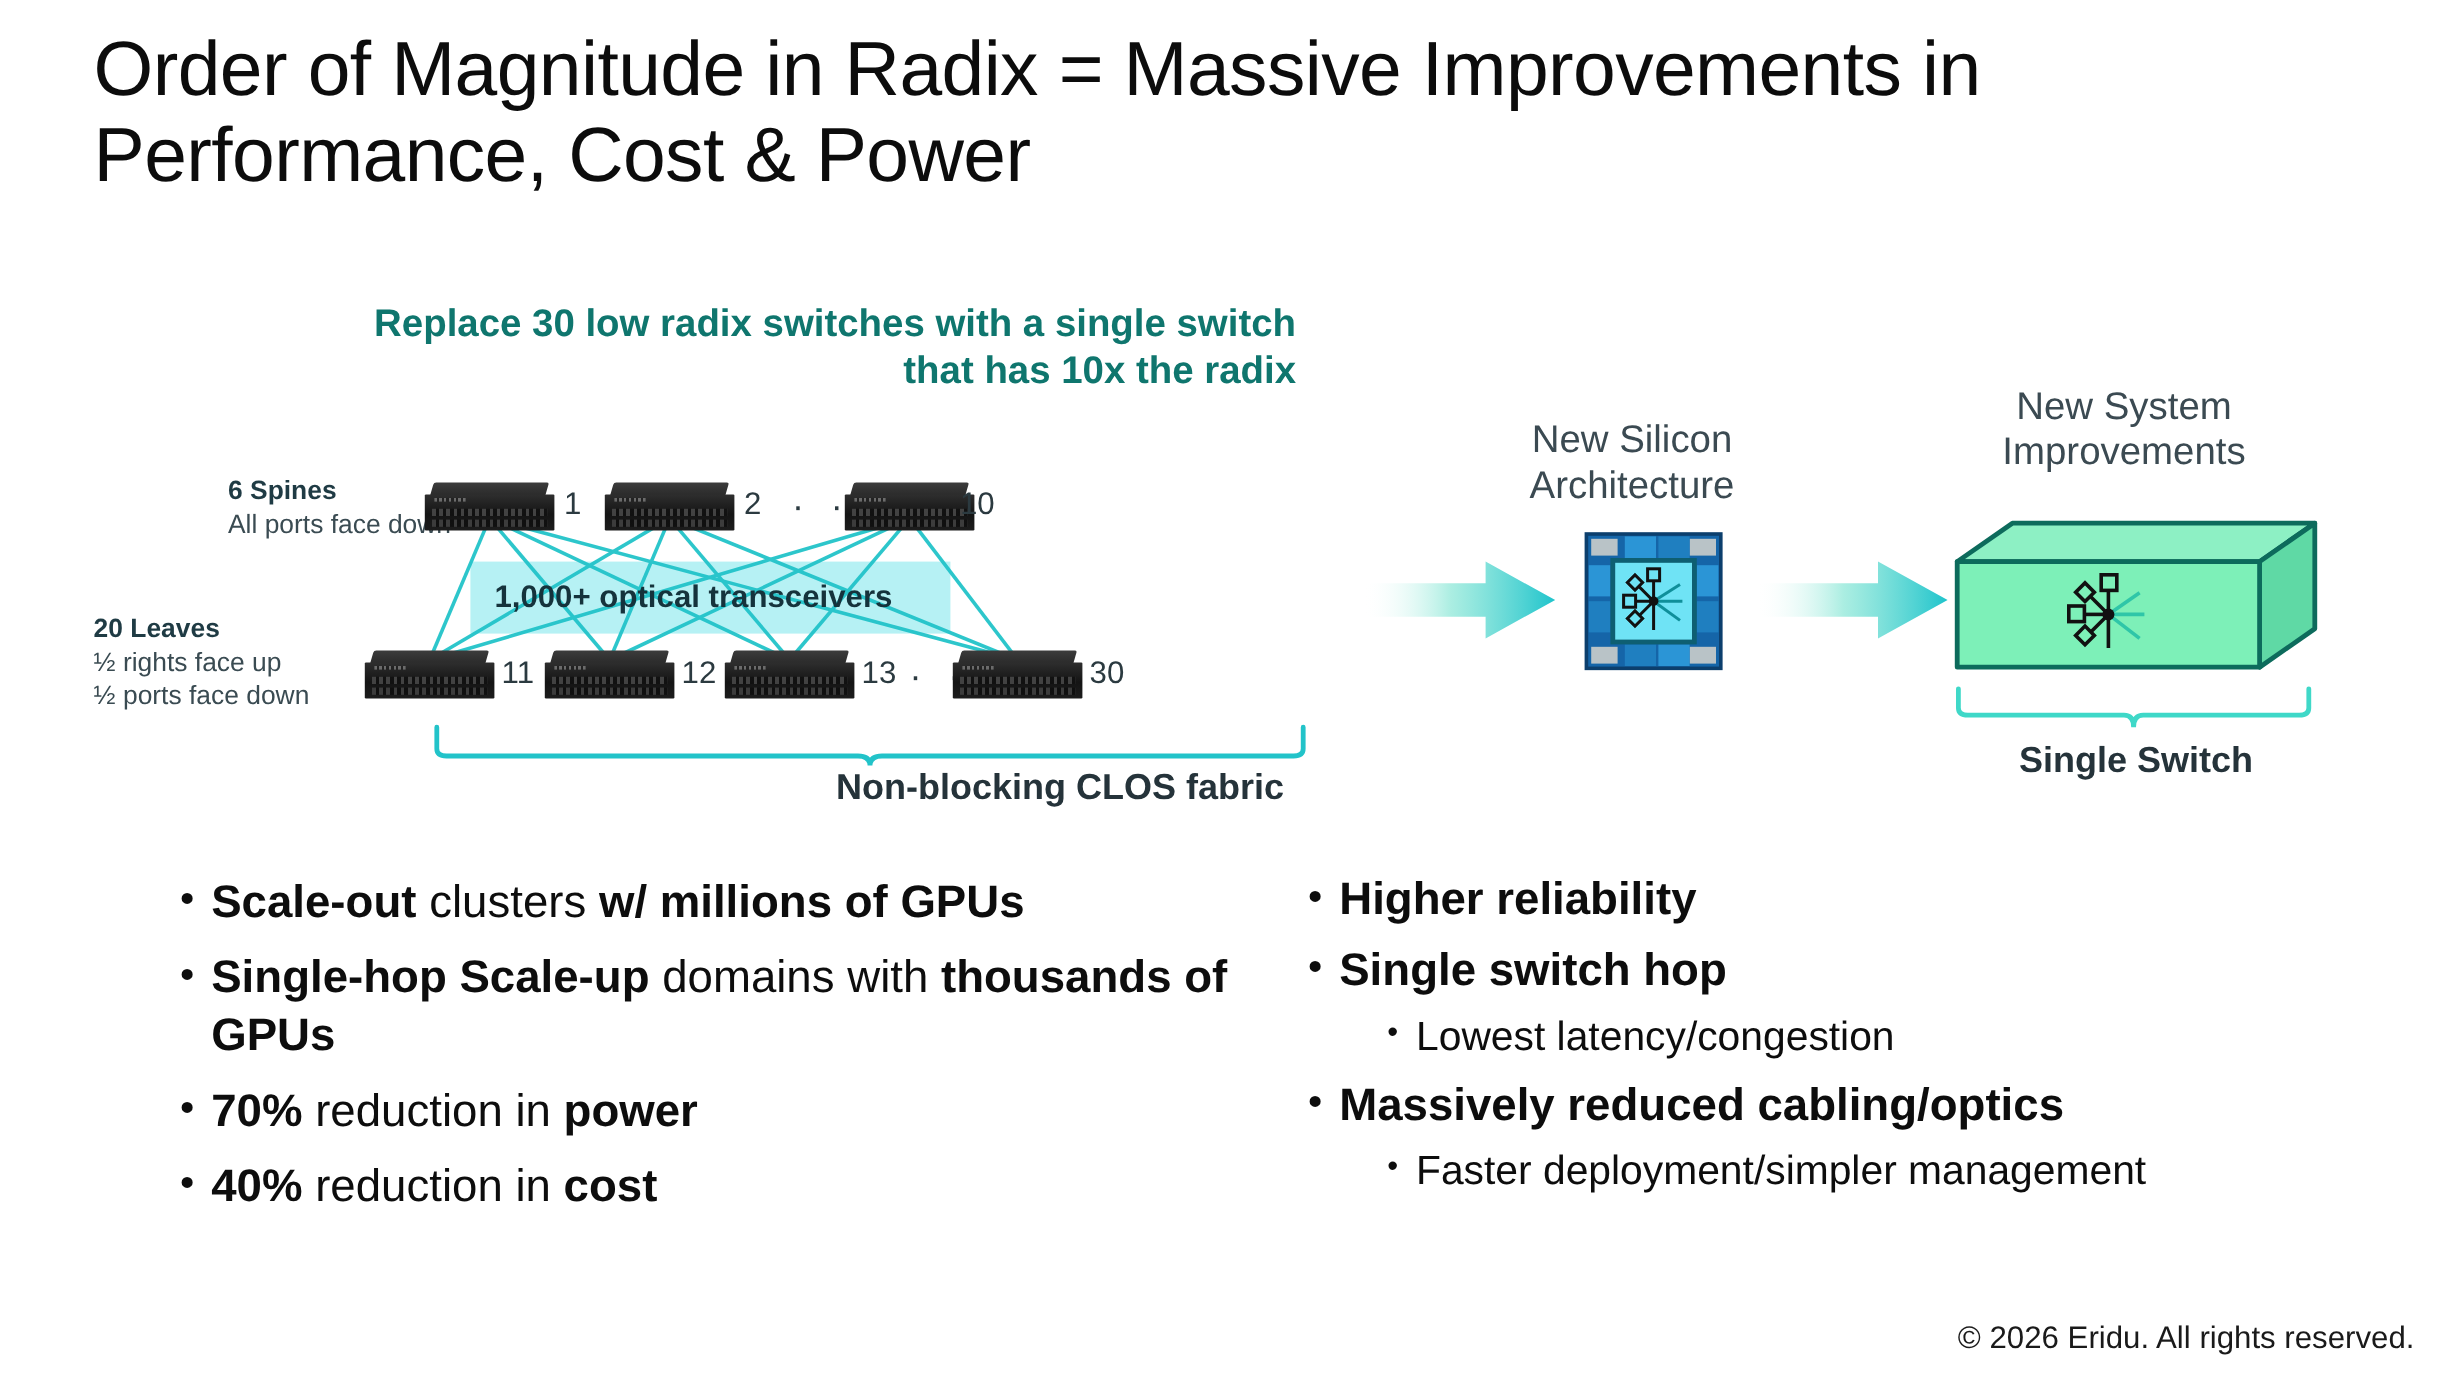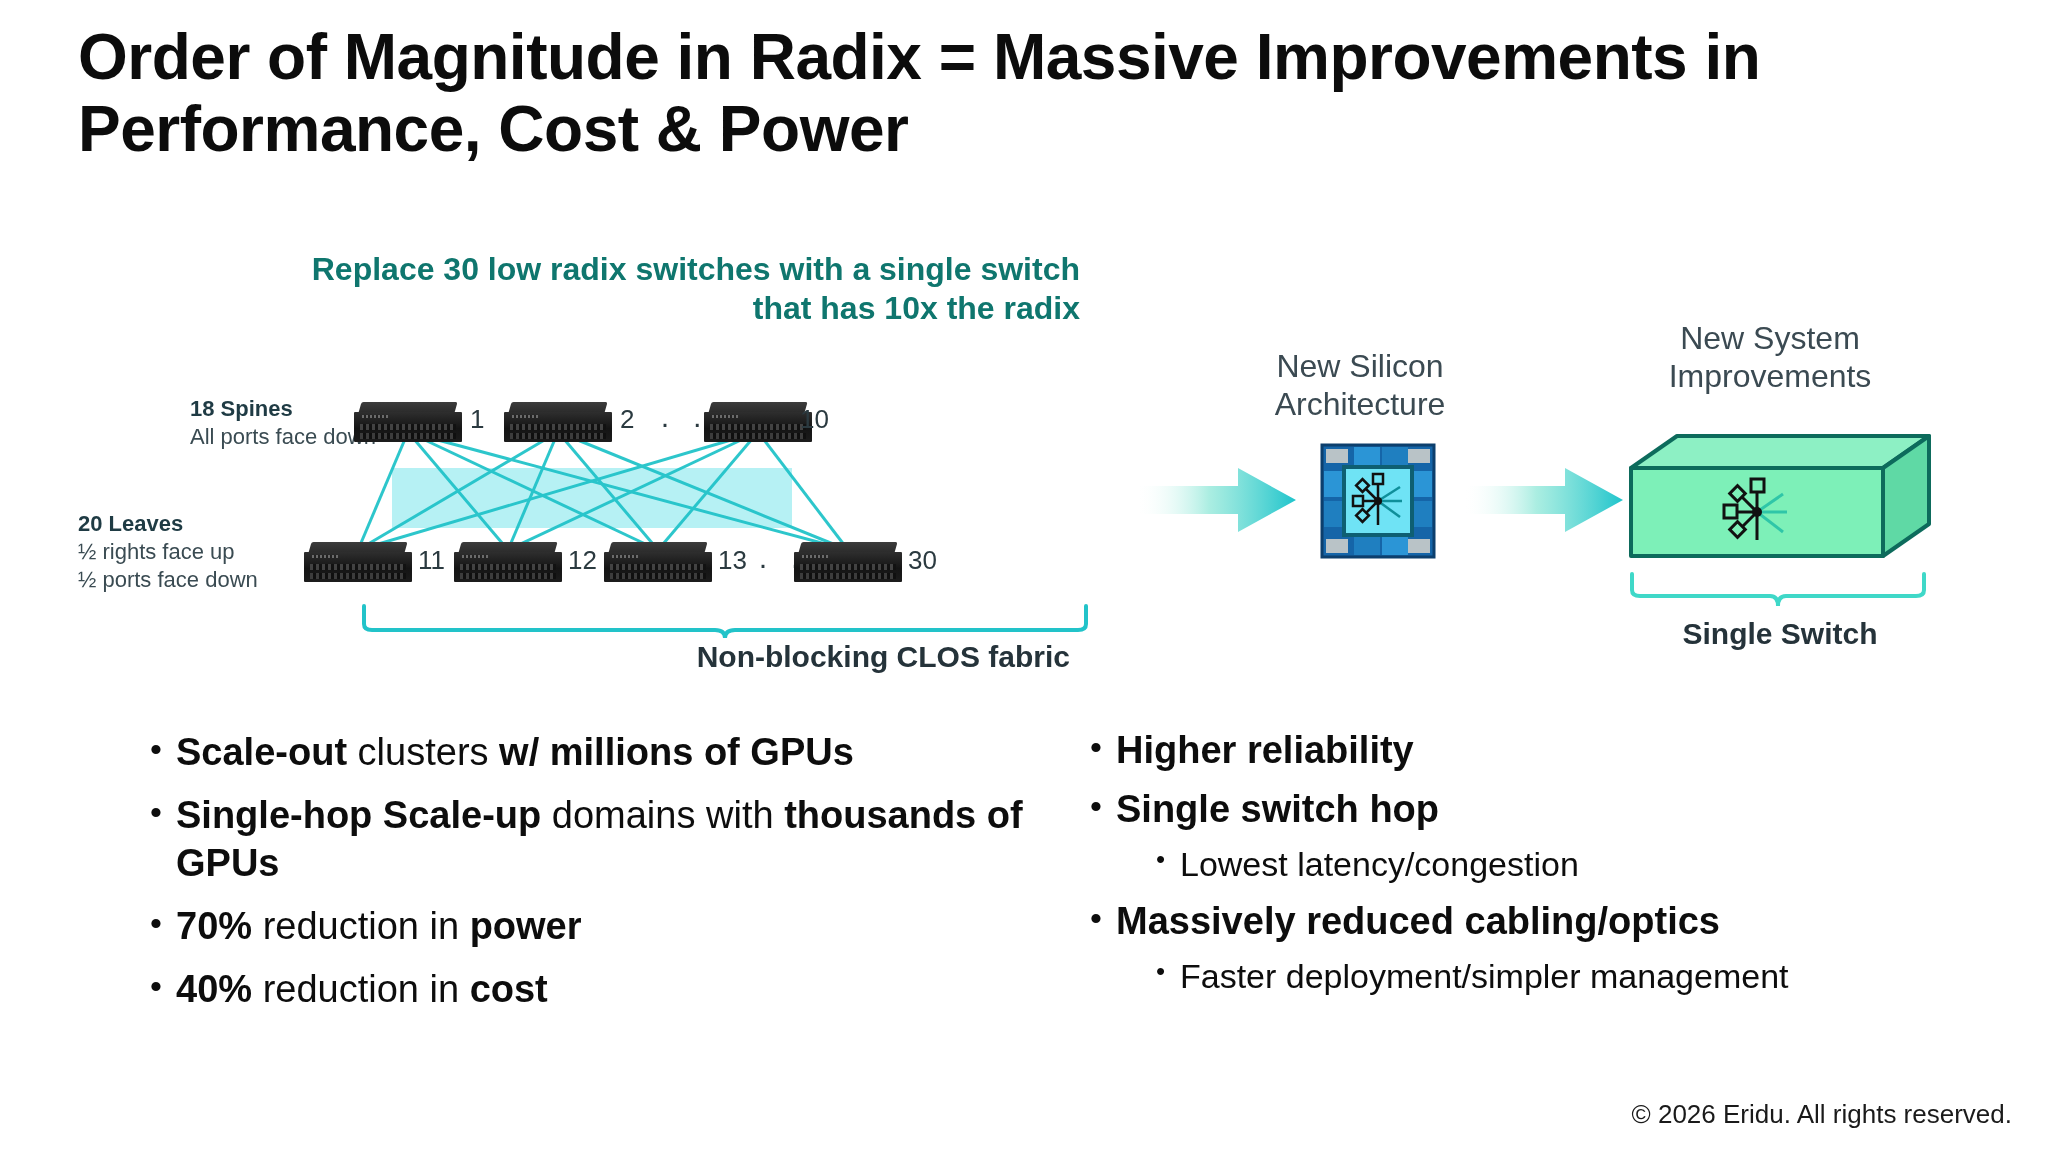--- a/index.html
+++ b/index.html
@@ -17,21 +17,21 @@
   }
 
   
   #slide-title {
     position: absolute;
     left: 78px;
     top: 22px;
     width: 1800px;
     font-size: 64px;
     line-height: 1.12;
-    font-weight: 700;
+    font-weight: 400;
     letter-spacing: -0.5px;
     color: #0c0c0c;
   }
 
   
   #clos-heading {
     position: absolute;
     left: 280px;
     top: 250px;
     width: 800px;
@@ -223,21 +223,21 @@
   }
 </style>
 </head>
 <body>
 
 <div id="slide-title">Order of Magnitude in Radix = Massive Improvements in Performance, Cost &amp; Power</div>
 
 <div id="clos-heading">Replace 30 low radix switches with a single switch that has 10x the radix</div>
 
 <div class="annot" id="spines-annot">
-  <span class="hd">18 Spines</span>
+  <span class="hd">6 Spines</span>
   <span class="sub">All ports face down</span>
 </div>
 
 <div class="annot" id="leaves-annot">
   <span class="hd">20 Leaves</span>
   <span class="sub">½ rights face up</span>
   <span class="sub">½ ports face down</span>
 </div>
 
 <div id="clos-canvas">
@@ -257,20 +257,21 @@
       <line x1="228" y1="42" x2="328" y2="160"></line>
       <line x1="228" y1="42" x2="518" y2="160"></line>
 
       <line x1="428" y1="42" x2="28" y2="160"></line>
       <line x1="428" y1="42" x2="178" y2="160"></line>
       <line x1="428" y1="42" x2="328" y2="160"></line>
       <line x1="428" y1="42" x2="518" y2="160"></line>
     </g>
   </svg>
 
+  <div id="transceiver-label" style="left:82px; top:92px;">1,000+ optical transceivers</div>
 
   <div class="switch" style="left:24px; top:12px;">
     <div class="top"></div>
     <div class="face">
         <div class="led"></div>
       </div>
   </div>
   <div class="node-label" style="left:140px; top:14px;">1</div>
 
   <div class="switch" style="left:174px; top:12px;">

